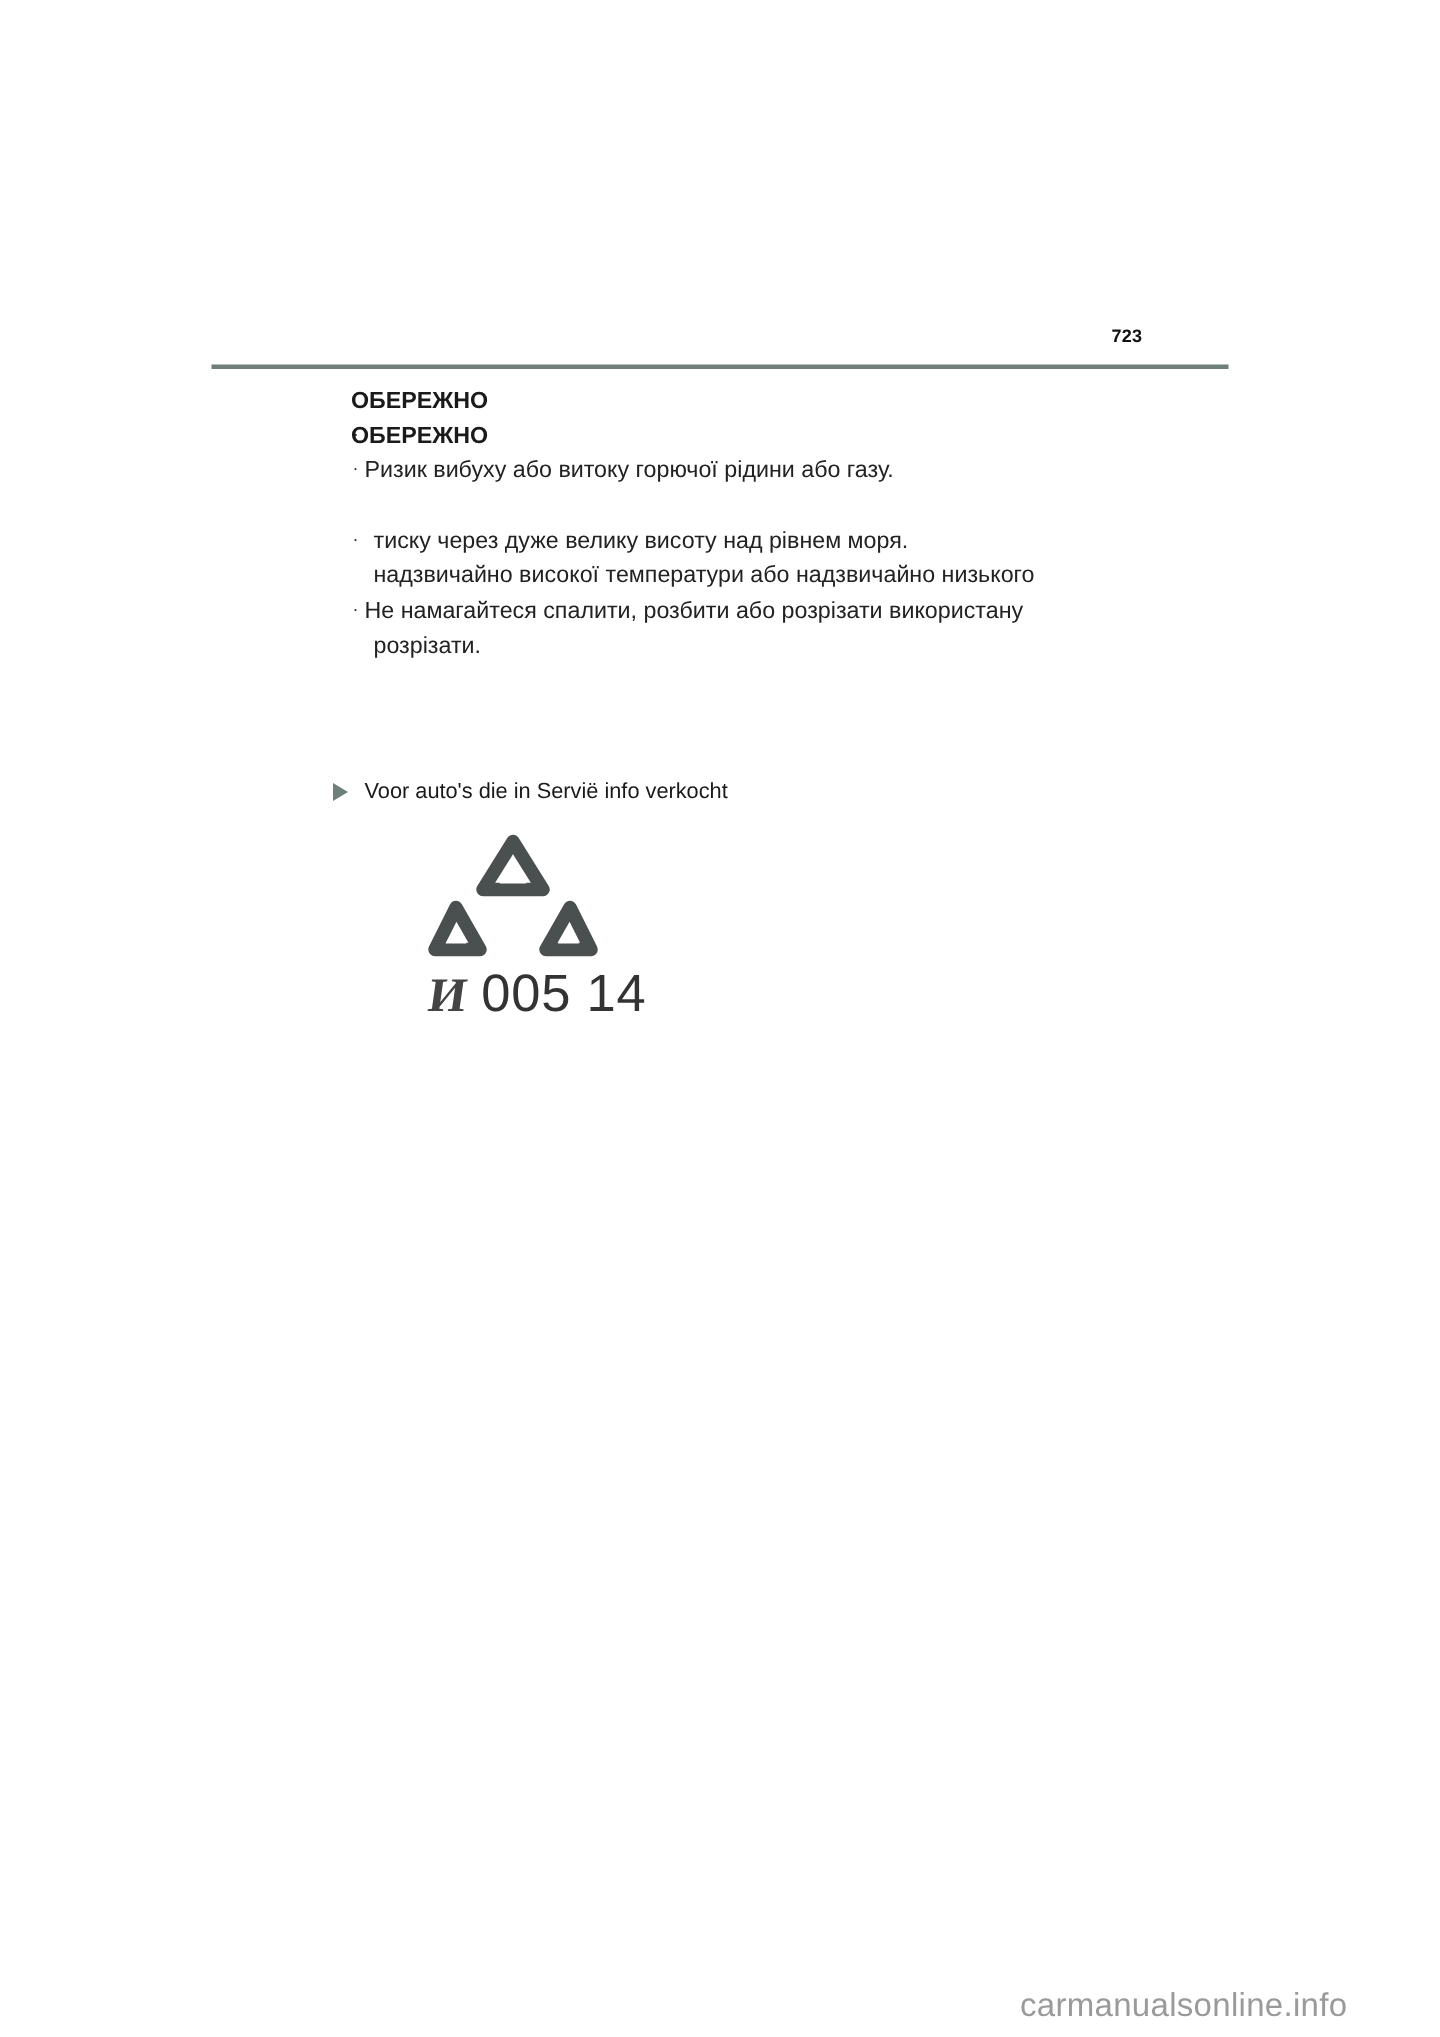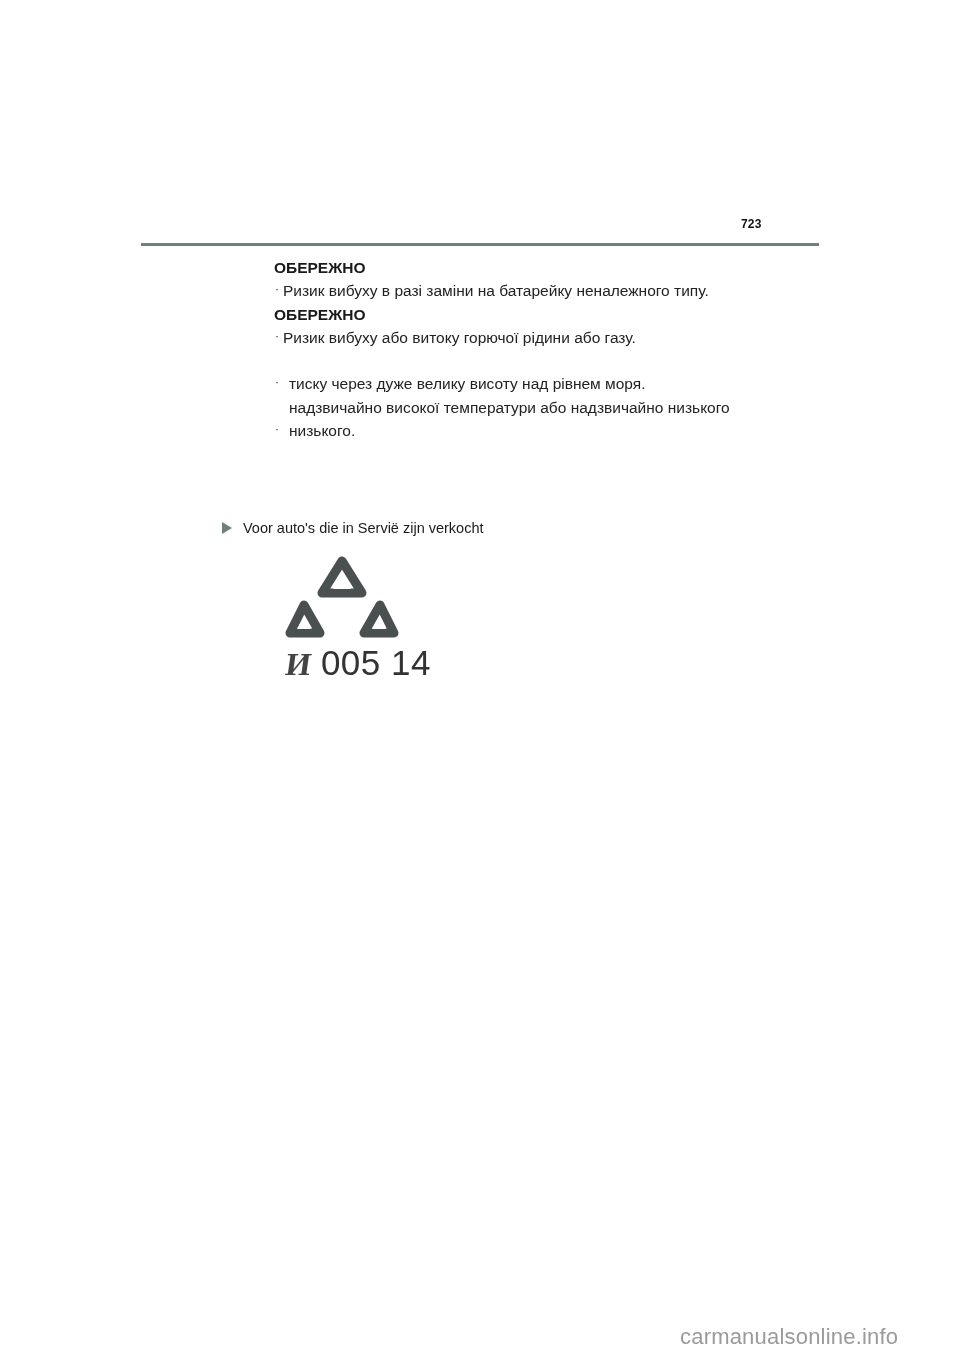--- a/index.html
+++ b/index.html
@@ -33,21 +33,20 @@
       background: #6f7f7c;
     }
     .caution-block {
       position: absolute;
       left: 234px;
       top: 256px;
       width: 520px;
       font-size: 15.5px;
       line-height: 23.5px;
       color: #222;
-      margin-left: 40px;
     }
     .caution-title {
       font-weight: bold;
       font-size: 15.5px;
       color: #1a1a1a;
       margin: 0;
       height: 23px;
     }
     .bullet-line {
       position: relative;
@@ -126,46 +125,46 @@
 </head>
 <body>
 
 <div class="page-number">723</div>
 <div class="header-rule"></div>
 
 <div class="caution-block">
   <div class="caution-title">ОБЕРЕЖНО</div>
   <div class="bullet-line">
     <span class="dot">·</span>
-    <span>Ризик вибуху в разі заміни на батарейку неналежного типу.</span>
   </div>
   <div class="bullet-line">
     <span class="dot">·</span>
   </div>
 
   <div class="caution-title">ОБЕРЕЖНО</div>
   <div class="bullet-line">
     <span class="dot">·</span>
     <span>Ризик вибуху або витоку горючої рідини або газу.</span>
   </div>
   <div class="spacer"></div>
   <div class="bullet-line">
     <span class="dot">·</span>
     <span class="cont">тиску через дуже велику висоту над рівнем моря.</span>
     <span class="cont">надзвичайно високої температури або надзвичайно низького</span>
   </div>
   <div class="bullet-line">
     <span class="dot">·</span>
-    <span class="cont">низького.</span>
+    <span>Не намагайтеся спалити, розбити або розрізати використану</span>
+    <span class="cont">розрізати.</span>
   </div>
 </div>
 
 <div class="subsection">
   <span class="arrow"></span>
-  <span>Voor auto's die in Servië zijn verkocht</span>
+  <span>Voor auto's die in Servië info verkocht</span>
 </div>
 
 <div class="symbol-wrap">
   <svg width="120" height="90" viewBox="0 0 120 90" xmlns="http://www.w3.org/2000/svg">
     <g fill="none" stroke="#4a4f4f" stroke-width="9" stroke-linejoin="round" stroke-linecap="round">
 
       <path d="M60 8 L80 40 L40 40 Z"></path>
 
       <path d="M22 52 L38 80 L8 80 Z"></path>
 

